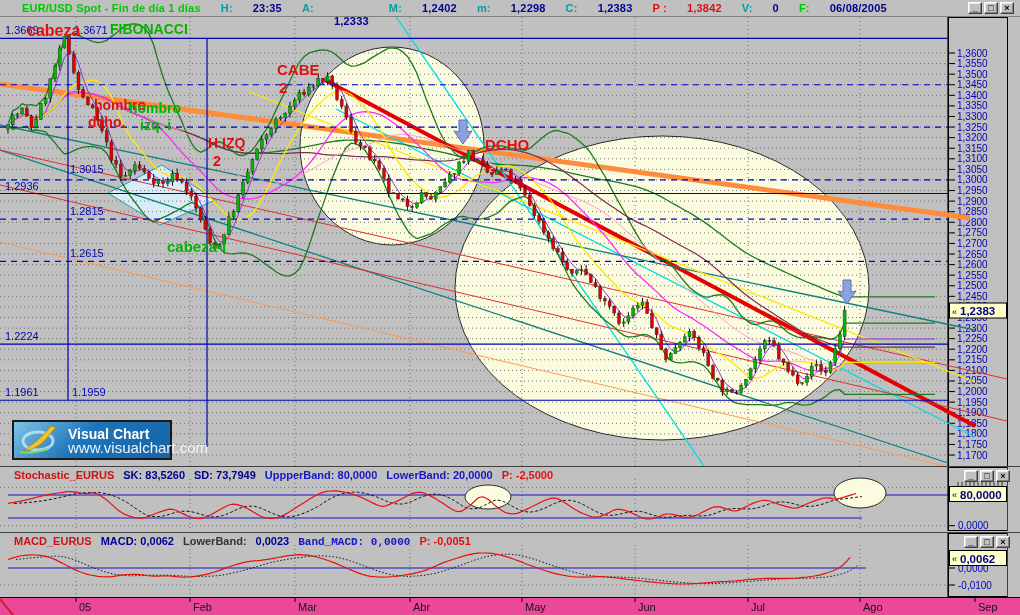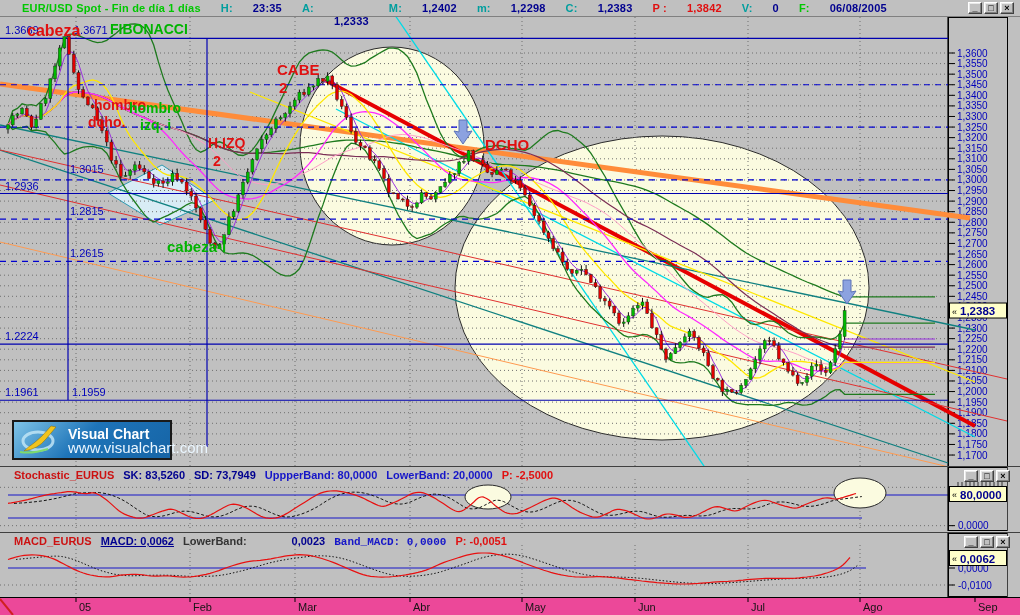--- a/index.html
+++ b/index.html
@@ -694,21 +694,21 @@
           <rect x="949.5" y="19.5" width="57" height="15" fill="#ffffca" stroke="#000"></rect>
           <text x="952" y="31" font-size="9" fill="#000">«</text>
           <text x="960" y="31.5" font-size="11.5" font-weight="bold" fill="#00008f">80,0000</text>
           <rect x="948.5" y="0.5" width="59" height="63" fill="none" stroke="#000"></rect>
           <line x1="1007.5" y1="0" x2="1007.5" y2="64" stroke="#404040"></line>
         </g>
       </svg>
   </div>
 
   <div class="panel macd">
-    <div class="phead" id="macd-header"><span style="color: rgb(204, 17, 17); margin-top: 37px;">MACD_EURUS</span><span style="color: rgb(0, 0, 143); text-decoration: underline;">MACD: 0,0062</span><span style="color: rgb(51, 51, 51);">LowerBand:</span><span style="color: rgb(0, 0, 143); margin-left: 36px;">0,0023</span><span style="color: rgb(22, 22, 200); font-family: Liberation Mono, monospace;">Band_MACD: 0,0000</span><span style="color: rgb(224, 16, 16); text-align: center;">P: -0,0051</span></div>
+    <div class="phead" id="macd-header"><span style="color: rgb(204, 17, 17); margin-top: 37px;">MACD_EURUS</span><span style="color: rgb(0, 0, 143);">MACD: 0,0062</span><span style="color: rgb(51, 51, 51);">LowerBand:</span><span style="color: rgb(0, 0, 143);">0,0023</span><span style="color: rgb(22, 22, 200); font-family: Liberation Mono, monospace;">Band_MACD: 0,0000</span><span style="color: rgb(224, 16, 16); text-align: center;">P: -0,0051</span></div>
     <div class="winbtns floating" style="top:3px">
       <button class="wbtn">_</button>
       <button class="wbtn">□</button>
       <button class="wbtn">×</button>
     </div>
     <svg id="macd-svg" width="1020" height="64">
         <g>
           <line x1="76" y1="12" x2="76" y2="64" stroke="#6f6f6f" stroke-dasharray="1 3"></line>
           <line x1="190" y1="12" x2="190" y2="64" stroke="#6f6f6f" stroke-dasharray="1 3"></line>
           <line x1="295" y1="12" x2="295" y2="64" stroke="#6f6f6f" stroke-dasharray="1 3"></line>

